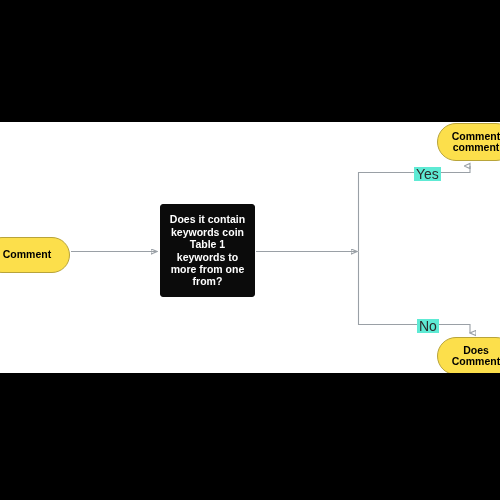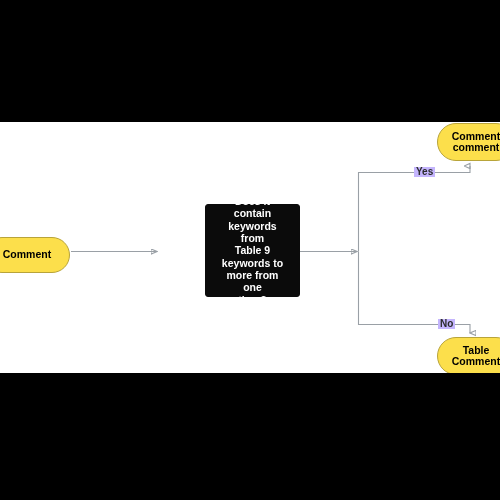--- a/index.html
+++ b/index.html
@@ -67,22 +67,21 @@
     font-size: 10.5px;
   }
 
   
   #node-decision {
     left: 160px;
     top: 82px;
     width: 95px;
     height: 93px;
     font-size: 10.5px;
-    padding: 2px 11px;
-    margin-left: 45px;
+    padding: 2px 0;
   }
 
   
   #node-remove {
     left: 437px;
     top: 1px;
     width: 78px;
     height: 38px;
     font-size: 10.5px;
   }
@@ -109,34 +108,34 @@
   #connectors path,
   #connectors line {
     stroke: #9AA0A6;
     stroke-width: 1.1;
     fill: none;
   }
 
   
   .branch-label {
     position: absolute;
-    font-size: 10px;
-    font-weight: bold;
+    font-size: 14px;
+    font-weight: normal;
     color: #2B2B2B;
-    background: #c4b5fd;
+    background: #5eead4;
     padding: 0 2px;
     line-height: 1;
     white-space: nowrap;
   }
   #label-yes {
     left: 414px;
     top: 45px;
   }
   #label-no {
-    left: 438px;
+    left: 417px;
     top: 197px;
   }
 </style>
 </head>
 <body>
 
 <div id="canvas">
 
   <div id="diagram-area">
 
@@ -165,36 +164,36 @@
     <span class="branch-label" id="label-yes">Yes</span>
     <span class="branch-label" id="label-no">No</span>
 
     <div class="node node-oval" id="node-comment">
       <span>Comment</span>
     </div>
 
     <div class="node node-process" id="node-decision">
       <div>
         <span class="line">Does it contain</span>
-        <span class="line">keywords from</span>
-        <span class="line">Table 9</span>
+        <span class="line">keywords coin</span>
+        <span class="line">Table 1</span>
         <span class="line">keywords to</span>
         <span class="line">more from one</span>
-        <span class="line">than?</span>
+        <span class="line">from?</span>
       </div>
     </div>
 
     <div class="node node-oval" id="node-remove">
       <div>
         <span class="line">Comment</span><br>
         <span class="line">comment</span>
       </div>
     </div>
 
     <div class="node node-oval" id="node-keep">
       <div>
-        <span class="line">Table</span><br>
+        <span class="line">Does</span><br>
         <span class="line">Comment</span>
       </div>
     </div>
 
   </div>
 </div>
 
 </body></html>

